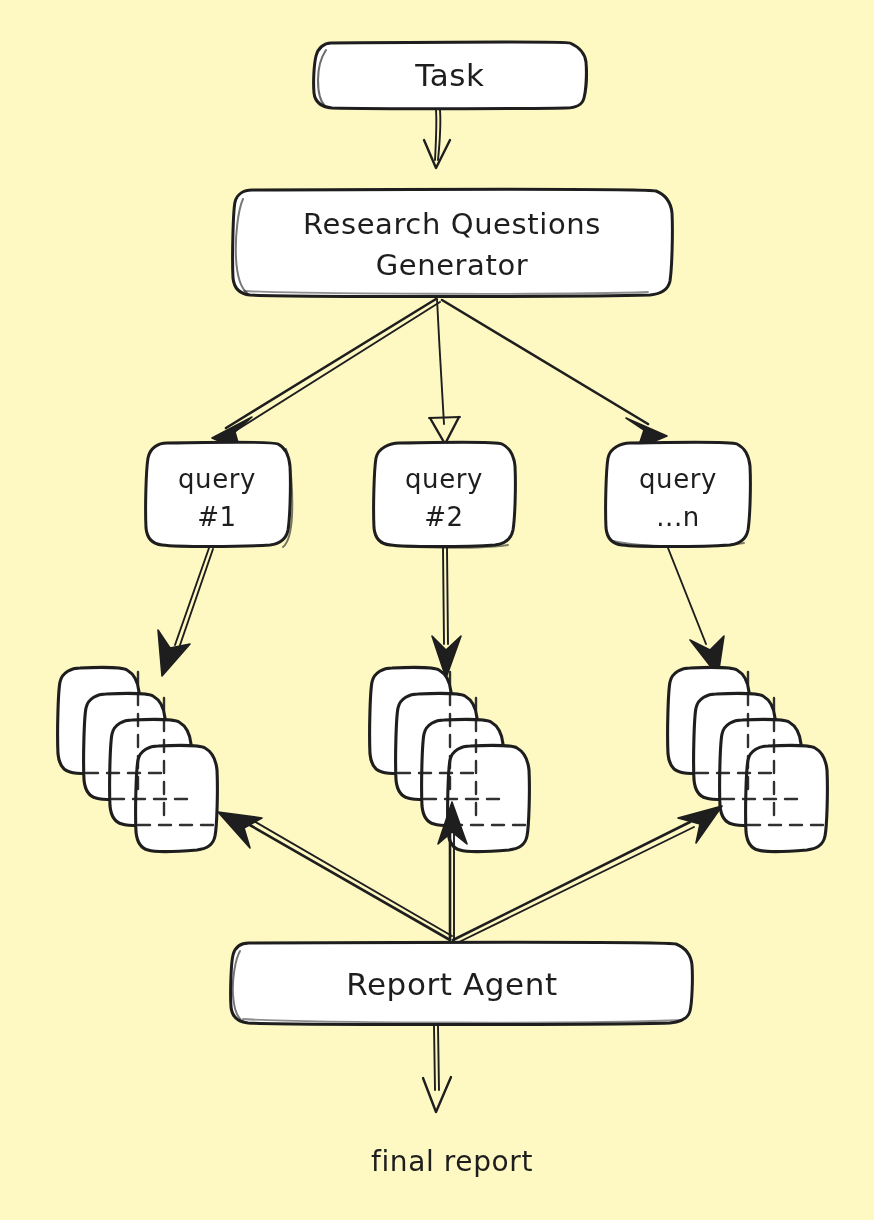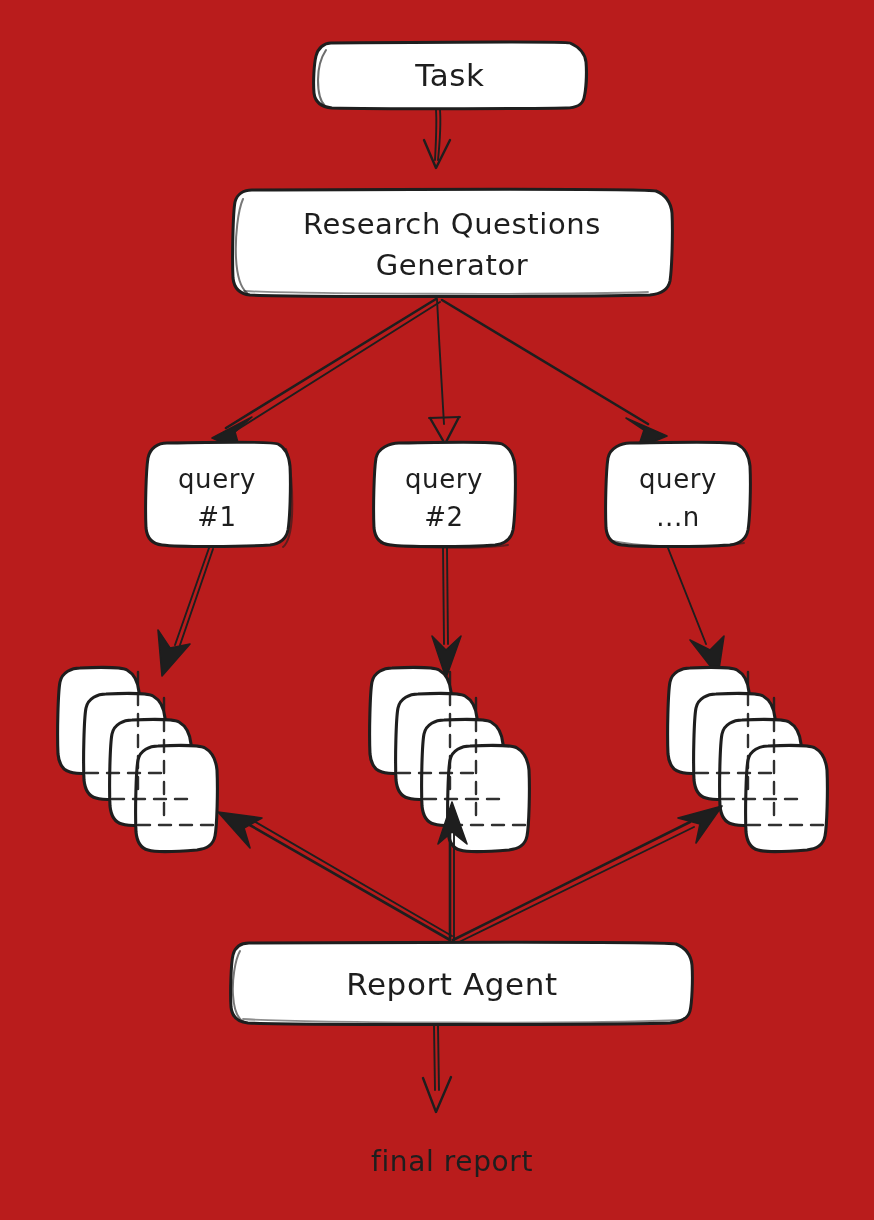--- a/index.html
+++ b/index.html
@@ -10,21 +10,21 @@
   body {
     width: 874px;
     height: 1220px;
     font-family: "DejaVu Sans", sans-serif;
     overflow: hidden;
   }
   #diagram-root {
     position: relative;
     width: 874px;
     height: 1220px;
-    background: #b91c1c;
+    background: #fef9c3;
   }
   svg#flow {
     position: absolute;
     top: 0;
     left: 0;
     width: 874px;
     height: 1220px;
     display: block;
   }
   .node-shape {

